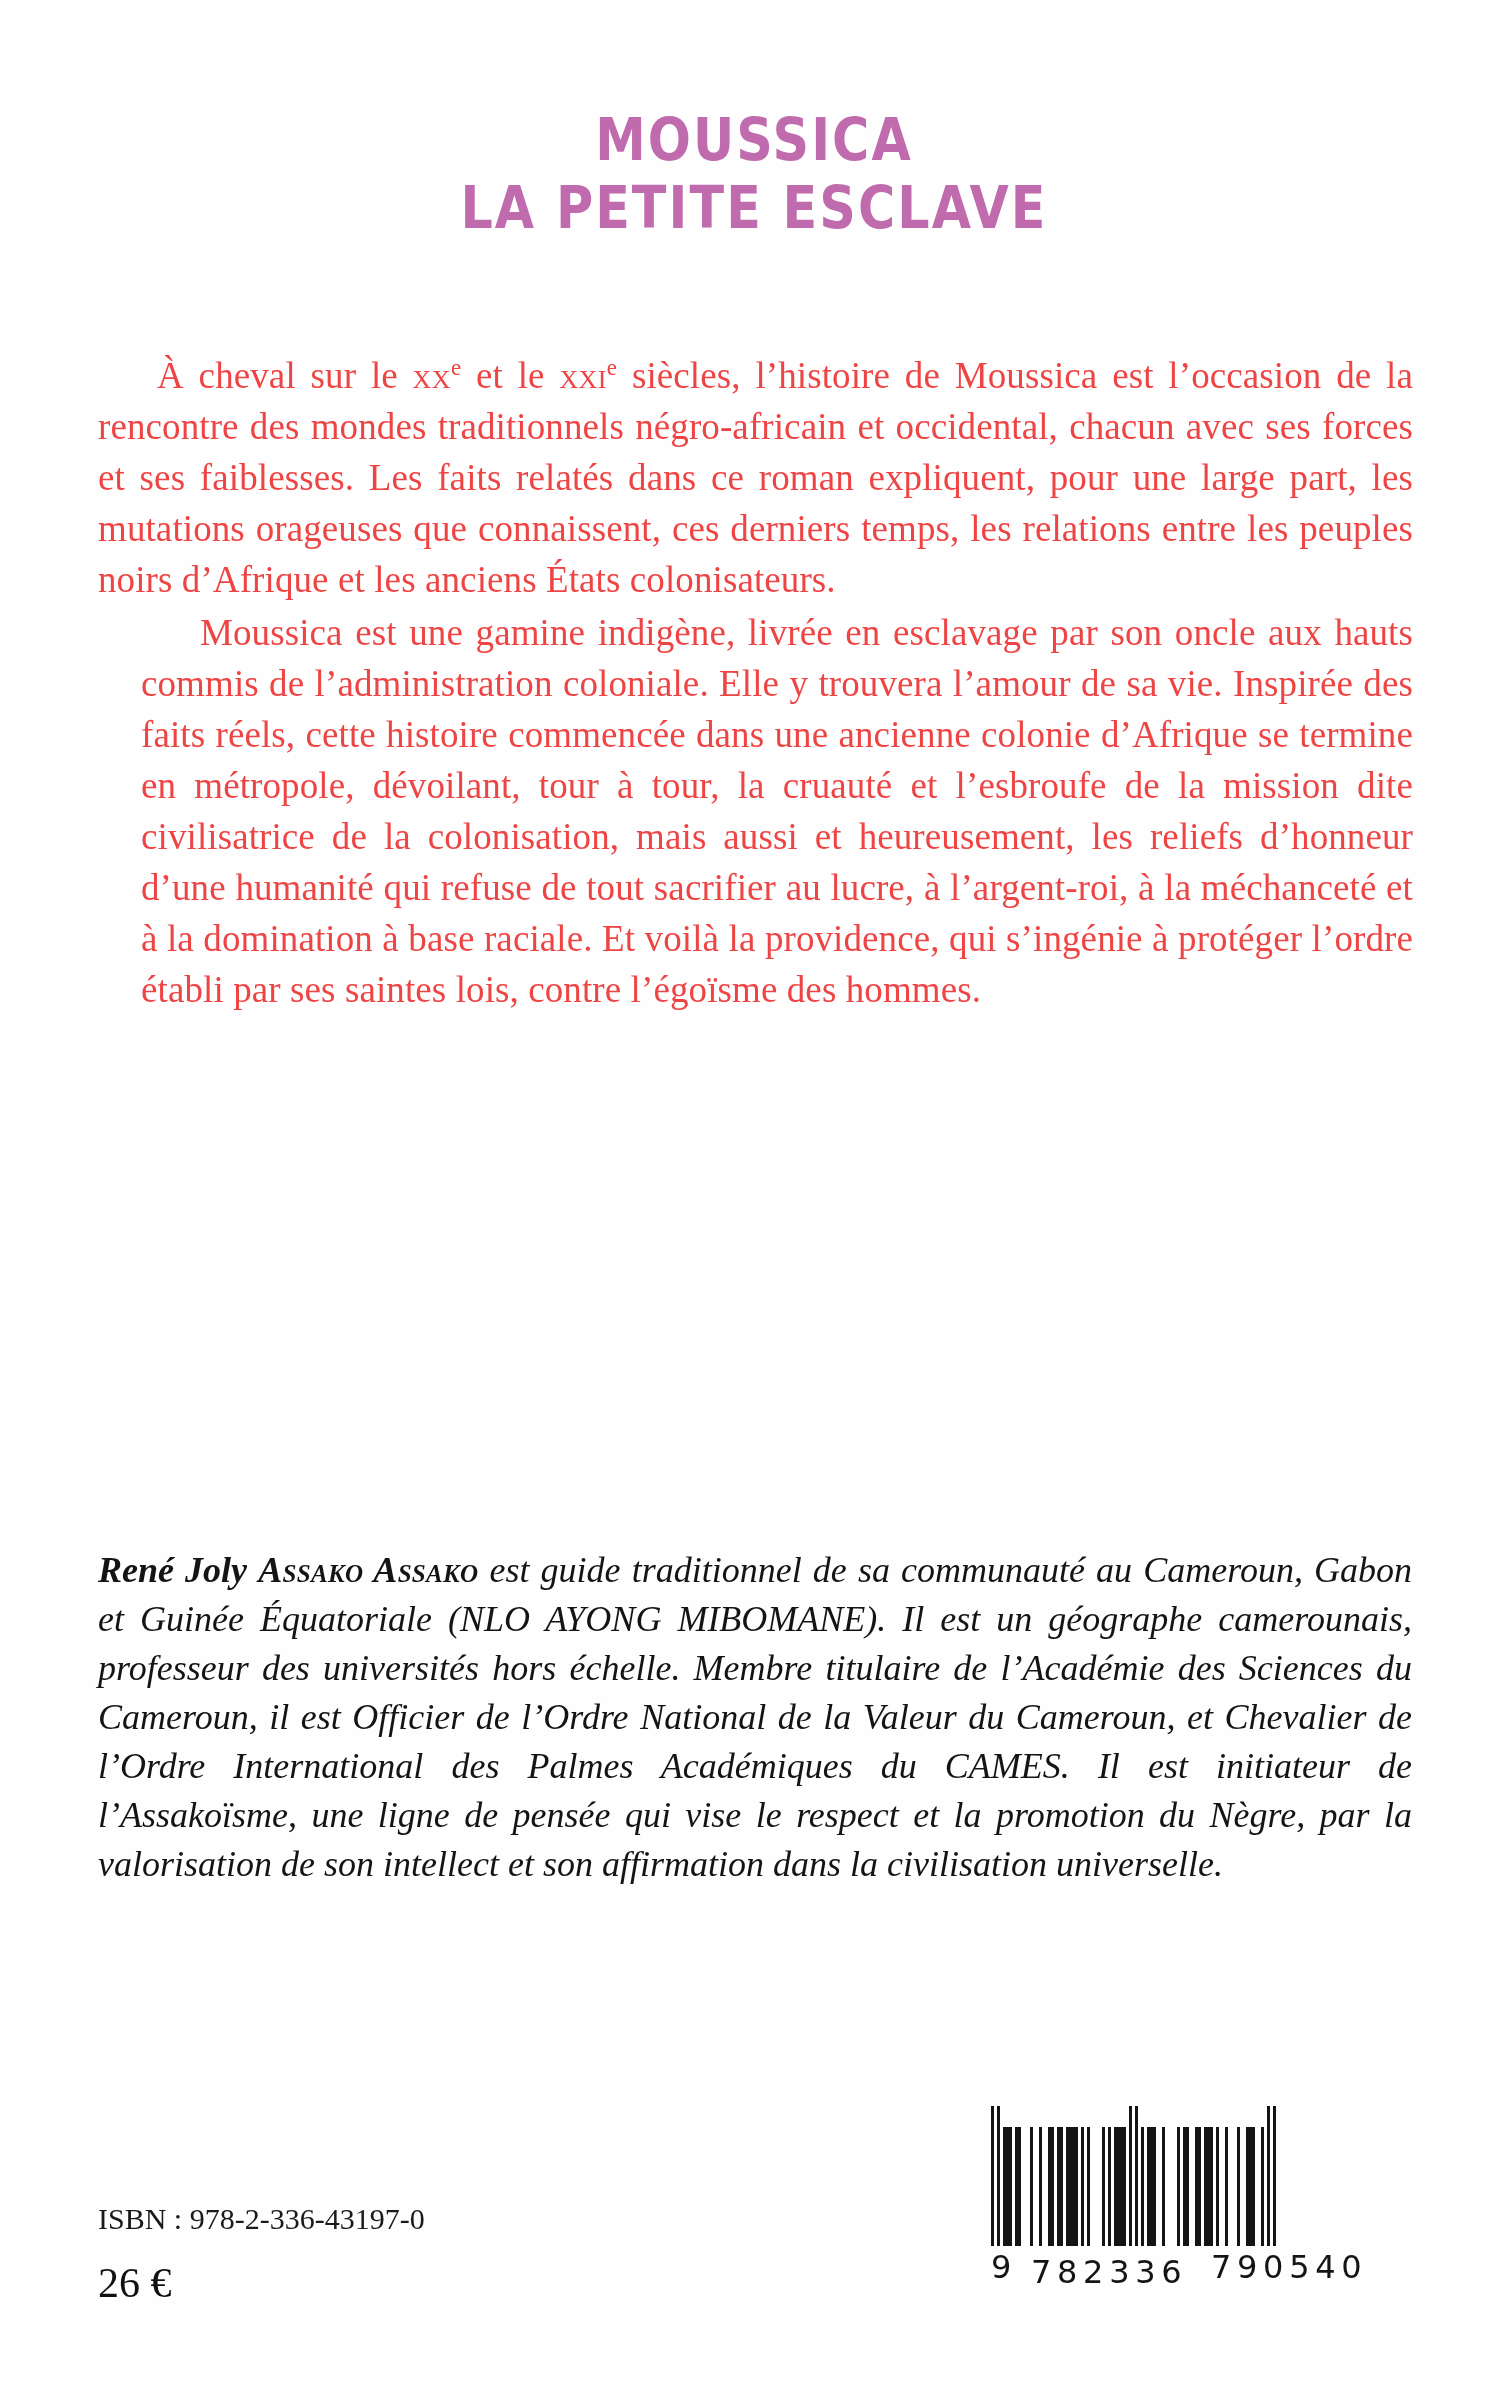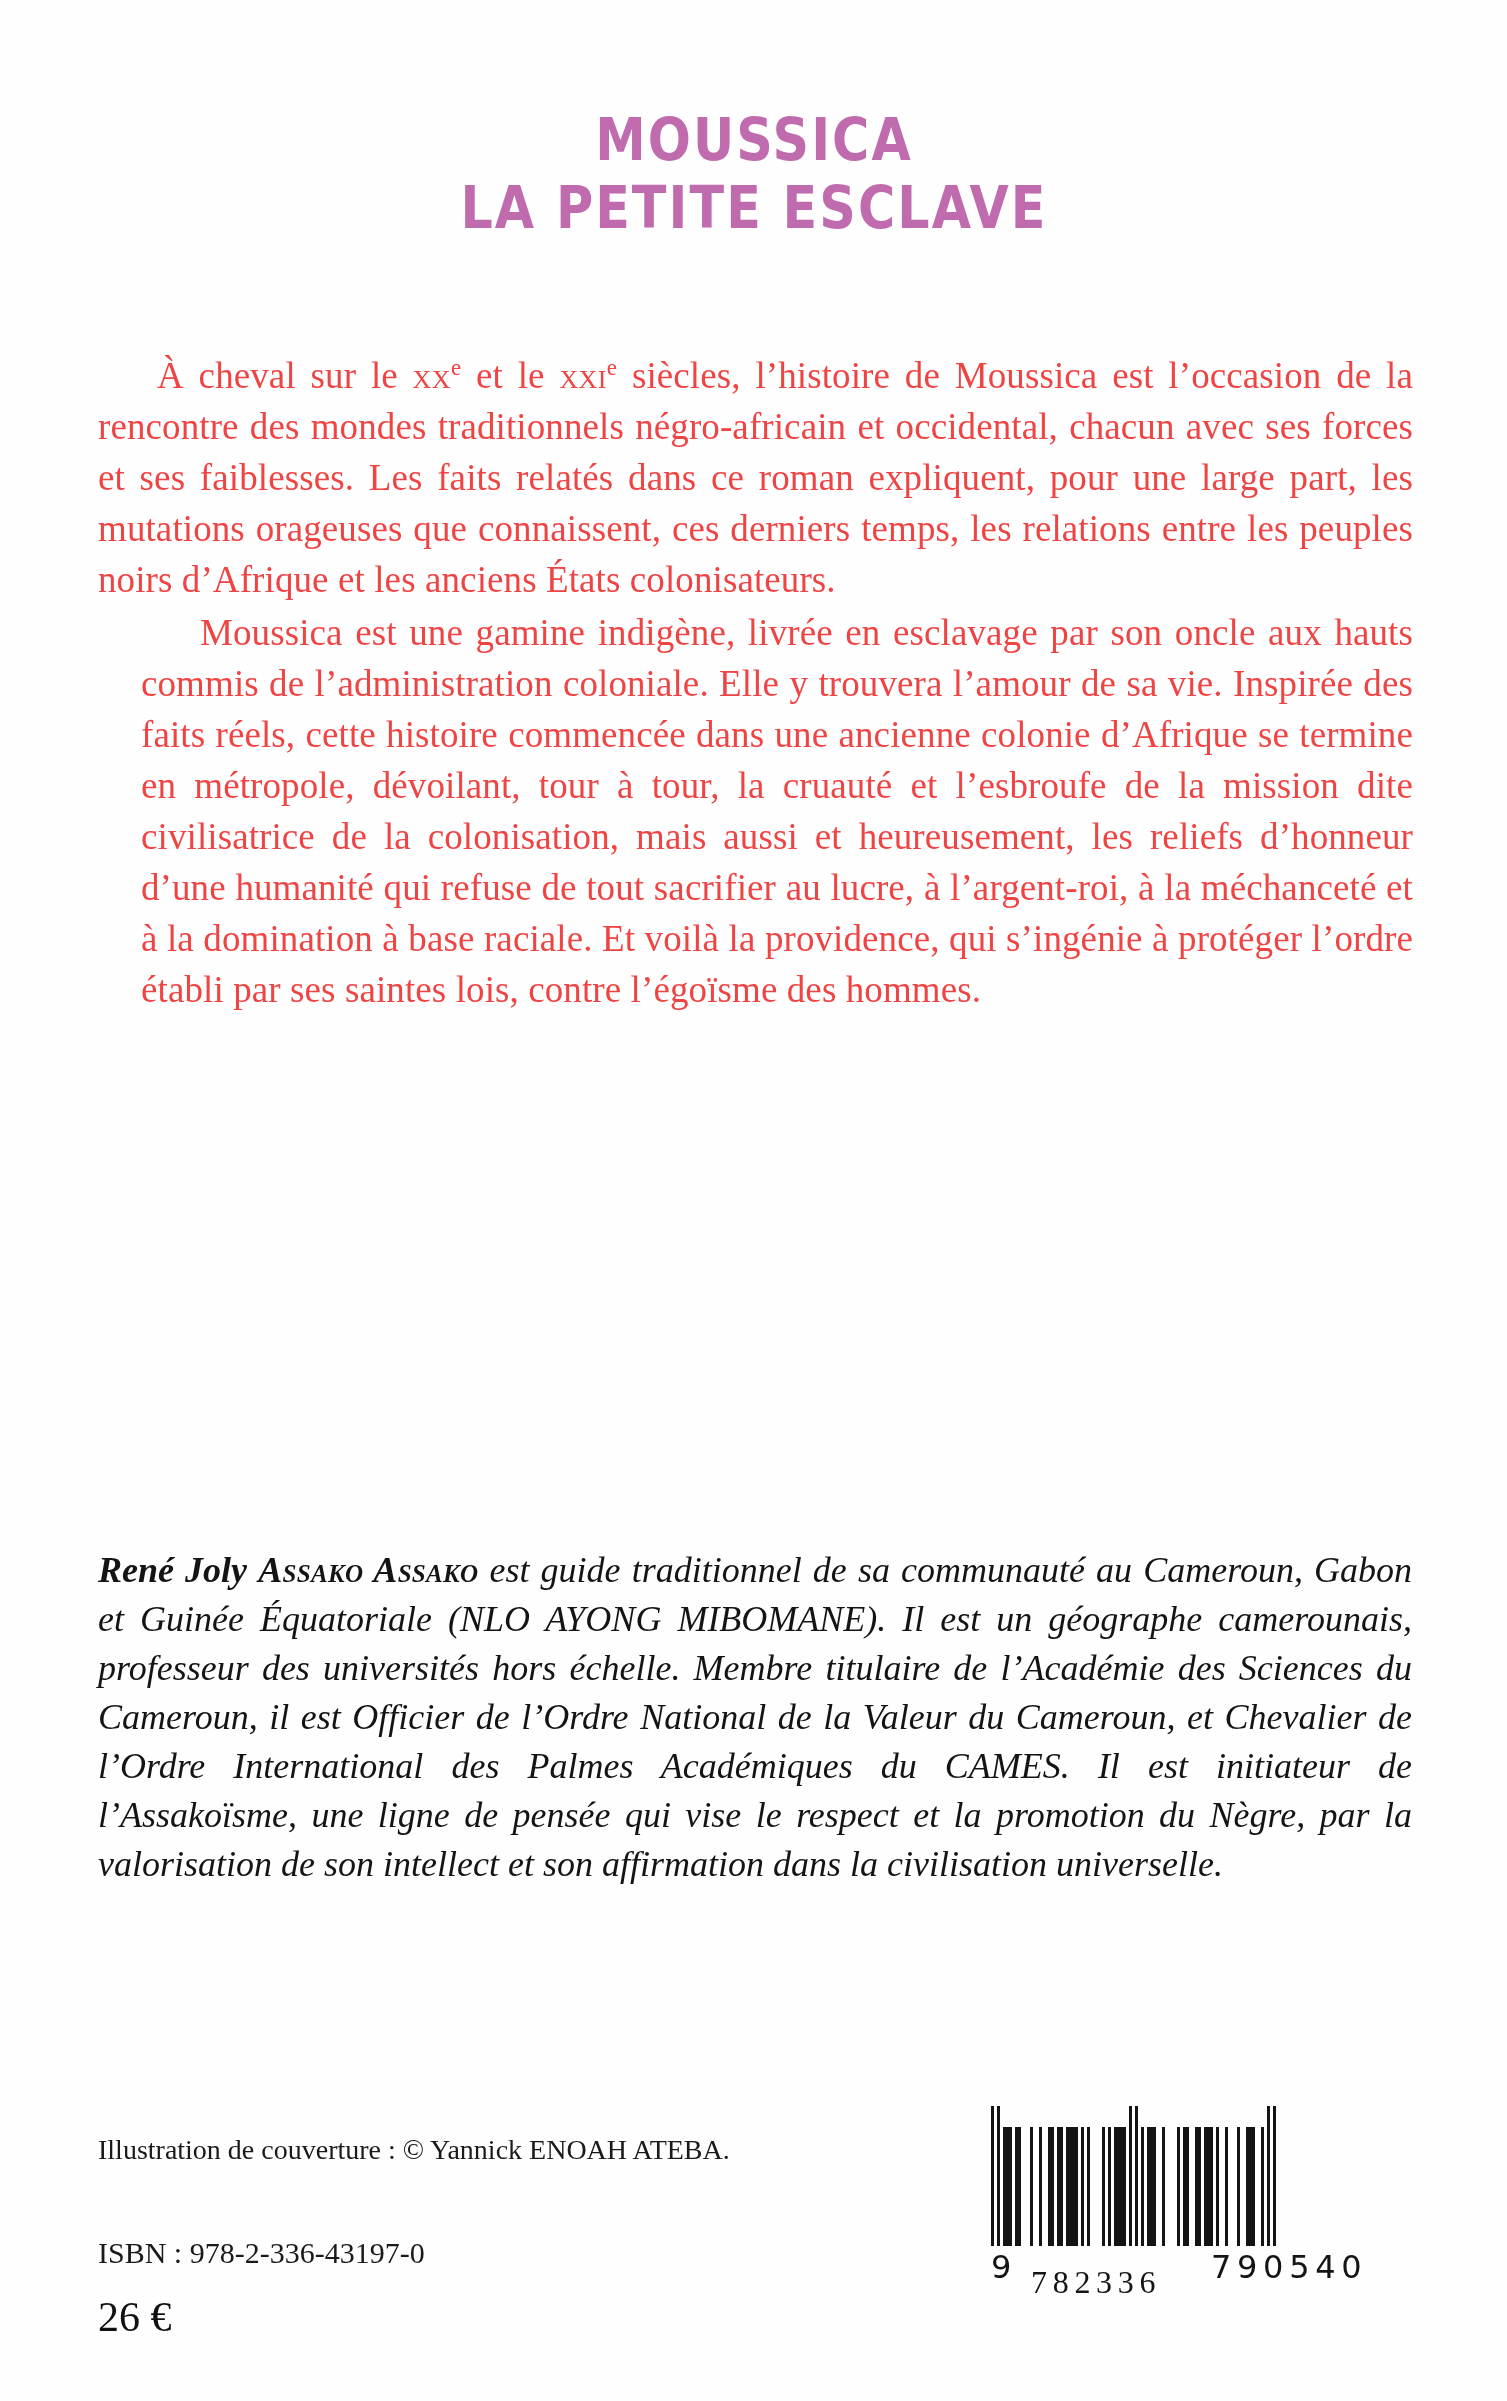--- a/index.html
+++ b/index.html
@@ -147,21 +147,21 @@
     margin-top: 1.9px;
     height: 36px;
     position: relative;
     font-family: "DejaVu Sans", sans-serif;
     font-size: 32px;
     letter-spacing: 0.9px;
     color: #141414;
     white-space: nowrap;
   }
   .bc-d-left { position: absolute; left: 0px; top: 0; }
-  .bc-d-mid  { position: absolute; left: 40px; top: 16px; letter-spacing: 5.7px; font-family: Liberation Serif, serif; }
+  .bc-d-mid  { position: absolute; left: 40px; top: 5px; letter-spacing: 5.7px; }
   .bc-d-right{ position: absolute; left: 220px; top: 0; letter-spacing: 5.7px; }
 </style>
 </head>
 <body>
 
 <div class="page">
 
   <div class="title-block">
     <div class="title-line">MOUSSICA</div>
     <div class="title-line">LA PETITE ESCLAVE</div>
@@ -170,21 +170,20 @@
   <div class="blurb">
     <p><span>À cheval sur le </span><span class="sc">xx</span><span class="sup">e</span><span> et le </span><span class="sc">xxi</span><span class="sup">e</span><span> siècles, l’histoire de Moussica est l’occasion de la rencontre des mondes traditionnels négro-africain et occidental, chacun avec ses forces et ses faiblesses. Les faits relatés dans ce roman expliquent, pour une large part, les mutations orageuses que connaissent, ces derniers temps, les relations entre les peuples noirs d’Afrique et les anciens États colonisateurs.</span></p>
     <p>Moussica est une gamine indigène, livrée en esclavage par son oncle aux hauts commis de l’administration coloniale. Elle y trouvera l’amour de sa vie. Inspirée des faits réels, cette histoire commencée dans une ancienne colonie d’Afrique se termine en métropole, dévoilant, tour à tour, la cruauté et l’esbroufe de la mission dite civilisatrice de la colonisation, mais aussi et heureusement, les reliefs d’honneur d’une humanité qui refuse de tout sacrifier au lucre, à l’argent-roi, à la méchanceté et à la domination à base raciale. Et voilà la providence, qui s’ingénie à protéger l’ordre établi par ses saintes lois, contre l’égoïsme des hommes.</p>
   </div>
 
   <div class="bio">
     <p><span class="name-bold">René Joly</span><span> </span><span class="name-sc">Assako Assako</span><span> est guide traditionnel de sa communauté au Cameroun, Gabon et Guinée Équatoriale (NLO AYONG MIBOMANE). Il est un géographe camerounais, professeur des universités hors échelle. Membre titulaire de l’Académie des Sciences du Cameroun, il est Officier de l’Ordre National de la Valeur du Cameroun, et Chevalier de l’Ordre International des Palmes Académiques du CAMES. Il est initiateur de l’Assakoïsme, une ligne de pensée qui vise le respect et la promotion du Nègre, par la valorisation de son intellect et son affirmation dans la civilisation universelle.</span></p>
   </div>
 
   <div class="footer">
-    <div class="footer-line">Illustration de couverture : © Yannick ENOAH ATEBA.</div>
     <div class="isbn-line">ISBN : 978-2-336-43197-0</div>
     <div class="price-line">26 €</div>
   </div>
 
   <div class="barcode-wrap">
     <div class="barcode-bars" id="barcode-bars">
         <span class="bar" style="width: 3px; height: 140px;"></span>
         <span class="" style="width: 3px; height: 140px; background: transparent;"></span>
         <span class="bar" style="width: 3px; height: 140px;"></span>
         <span class="" style="width: 3px; height: 119px; background: transparent;"></span>

